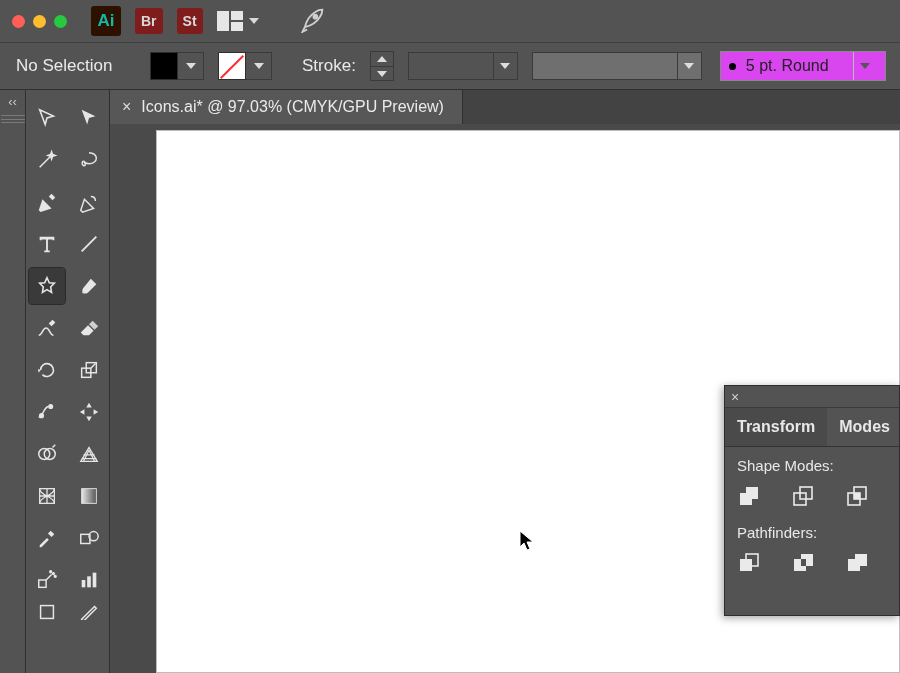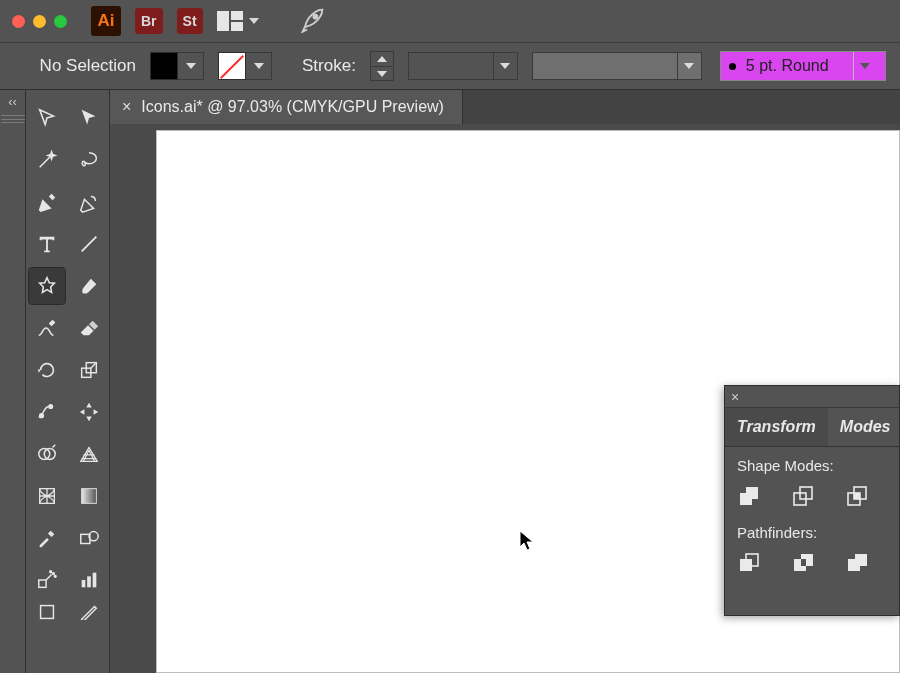--- a/index.html
+++ b/index.html
@@ -13,39 +13,38 @@
     align-items: center;
     padding-left: 12px;
     gap: 14px;
   }
   .traffic-lights { display: flex; gap: 8px; margin-right: 10px; }
   .traffic-dot { width: 13px; height: 13px; border-radius: 50%; }
   .tl-close { background: #ff5f57; }
   .tl-min   { background: #febc2e; }
   .tl-max   { background: #28c840; }
 
-  .ai-logo { width: 30px; height: 30px; background: #2c1100; color: #f97316; font-weight: 700; font-size: 17px; display:flex; align-items:center; justify-content:center; border-radius:3px; }
+  .ai-logo { width: 30px; height: 30px; background: #2c1100; color: #14b8a6; font-weight: 700; font-size: 17px; display:flex; align-items:center; justify-content:center; border-radius:3px; }
   .app-tab { height:26px; padding:0 6px; background:#7f1d1d; color:#d9d9d9; font-size:14px; font-weight:600; display:flex; align-items:center; border-radius:3px; }
   .arrange-btn { display:flex; align-items:center; gap:4px; color:#d9d9d9; }
   .arrange-btn svg { display:block; }
   .rocket { color:#cfcfcf; }
 
   
   .controlbar {
     height: 48px;
     background: #535353;
     border-top: 1px solid #3e3e3e;
     border-bottom: 1px solid #2f2f2f;
     display: flex;
     align-items: center;
     padding-left: 16px;
     gap: 14px;
     color: #eaeaea;
     font-size: 17px;
-    text-align: right;
   }
   .controlbar .sel-label { min-width: 120px; }
   .swatch-combo { display:flex; align-items:center; }
   .swatch { width:28px; height:28px; border:1px solid #2e2e2e; }
   .swatch-fill { background:#000; }
   .swatch-stroke { background:#fff; position:relative; }
   .swatch-stroke::after { content:""; position:absolute; left:-3px; right:-3px; top:50%; border-top:2.5px solid #ff2d2d; transform:rotate(-45deg); }
   .mini-dd { width:26px; height:28px; background:#535353; border:1px solid #3a3a3a; border-left:none; display:flex; align-items:center; justify-content:center; color:#ddd; }
 
   .stroke-label { margin-left: 16px; font-size:17px; }
@@ -82,21 +81,21 @@
   .doctab { display:flex; align-items:center; gap:10px; padding:0 18px 0 12px; background:#575757; color:#eaeaea; font-size:16px; border-right:1px solid #2f2f2f;}
   .doctab .close { font-size:16px; color:#ddd; cursor:pointer; }
   .canvas-wrap { flex:1; background:#4a4a4a; position:relative; }
   .canvas { position:absolute; left:46px; top:6px; right:0; bottom:0; background:#ffffff; border:1px solid #bdbdbd; }
   .cursor { position:absolute; left:408px; top:406px; color:#000; }
 
   
   .panel { position:absolute; right:0; top:295px; width:176px; background:#535353; color:#e8e8e8; border:1px solid #2e2e2e; box-shadow:-2px 2px 8px rgba(0,0,0,.35); }
   .panel-titlebar { height:22px; display:flex; align-items:center; padding:0 6px; border-bottom:1px solid #3a3a3a;}
   .panel-close { font-size:14px; color:#cfcfcf; cursor:pointer; }
-  .panel-tabs { display:flex; border-bottom:1px solid #343434;font-style:italic;}
+  .panel-tabs { display:flex; border-bottom:1px solid #343434;}
   .panel-tab { padding:10px 12px 10px; font-size:16px; font-weight:600; color:#e8e8e8; cursor:pointer;}
   .panel-tab.active { background:#4a4a4a; }
   .panel-body { padding:10px 12px 24px; }
   .panel-body h4 { font-size:15px; font-weight:400; margin-bottom:10px; color:#e8e8e8;}
   .mode-row { display:flex; gap:26px; margin-bottom:16px; }
   .mode-btn { width:28px; height:24px; color:#eaeaea; cursor:pointer; display:flex; align-items:center; justify-content:center;}
 
   .chev { width:0;height:0;border-left:5px solid transparent;border-right:5px solid transparent;}
   .chev.down{border-top:6px solid currentColor;}
   .chev.up{border-bottom:6px solid currentColor;}

